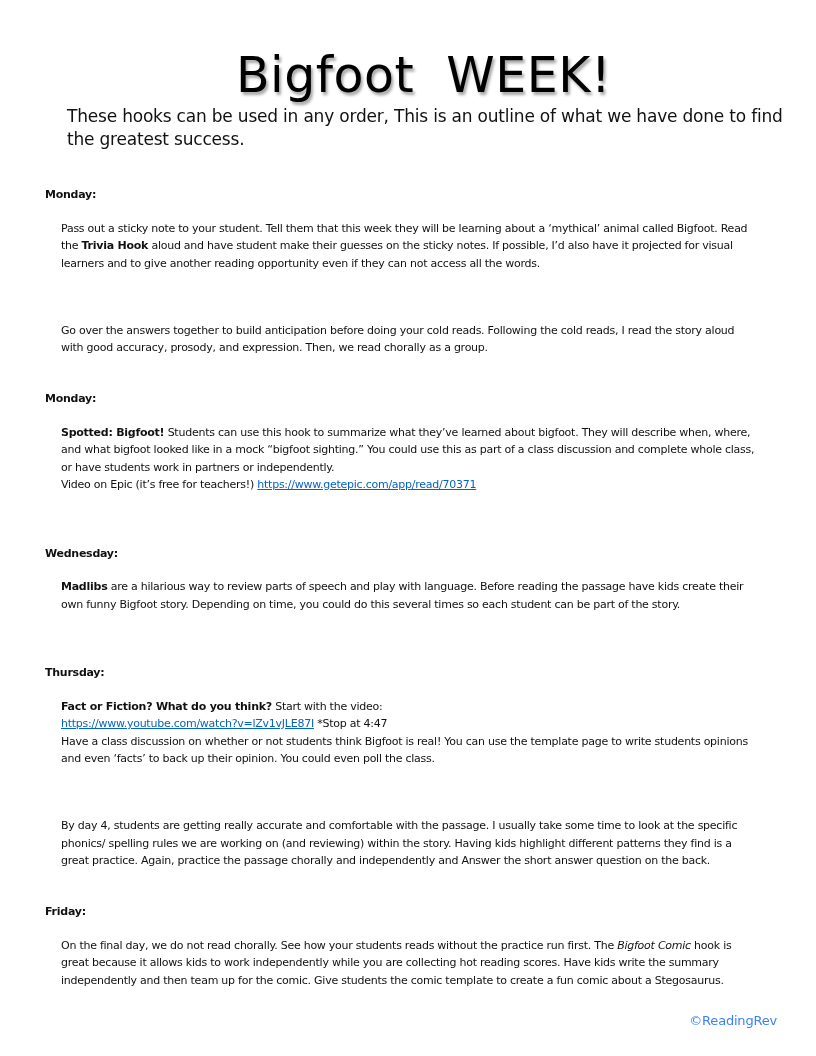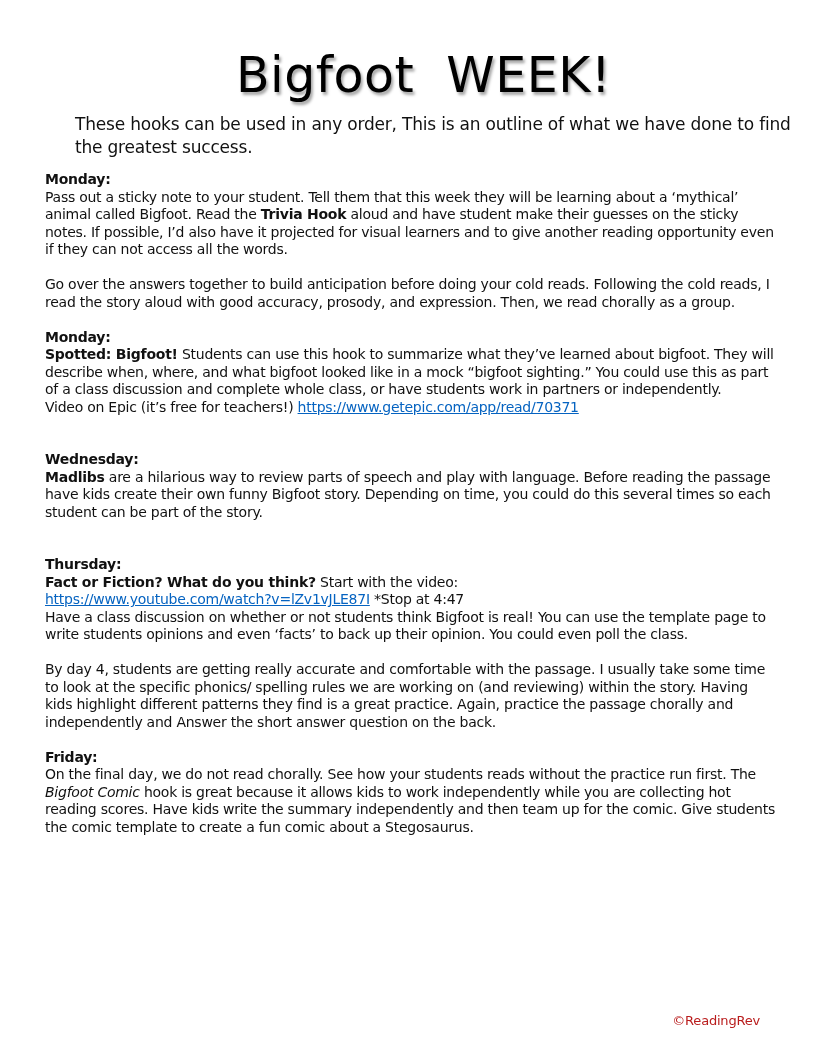--- a/index.html
+++ b/index.html
@@ -33,57 +33,57 @@
     }
     .intro {
       position: absolute;
       top: 97px;
       left: 59px;
       width: 720px;
       font-size: 17px;
       line-height: 23px;
       color: #111;
       letter-spacing: -0.2px;
-      margin: 16px;
+      margin: 8px;
     }
     .content {
       position: absolute;
-      top: 171px;
+      top: 186px;
       left: 45px;
       width: 730px;
-      font-size: 14px;
+      font-size: 11px;
       line-height: 17.5px;
       color: #111;
       letter-spacing: -0.25px;
     }
     .day-heading {
       font-weight: bold;
       margin: 0;
     }
     .para {
-      margin: 0;
+      margin: 16px;
     }
     .gap {
       height: 17.5px;
     }
     .b {
       font-weight: bold;
     }
     .i {
       font-style: italic;
     }
     a.link {
       color: #0563c1;
     }
     .footer {
       position: absolute;
       top: 1013px;
-      right: 56px;
+      right: 39px;
       font-size: 13px;
-      color: #b91c1c;
+      color: #3b82f6;
       letter-spacing: -0.2px;
     }
   </style>
 </head>
 <body>
 
 <h1 class="page-title">Bigfoot  WEEK!</h1>
 
 <p class="intro">These hooks can be used in any order, This is an outline of what we have done to find the greatest success.</p>
 

